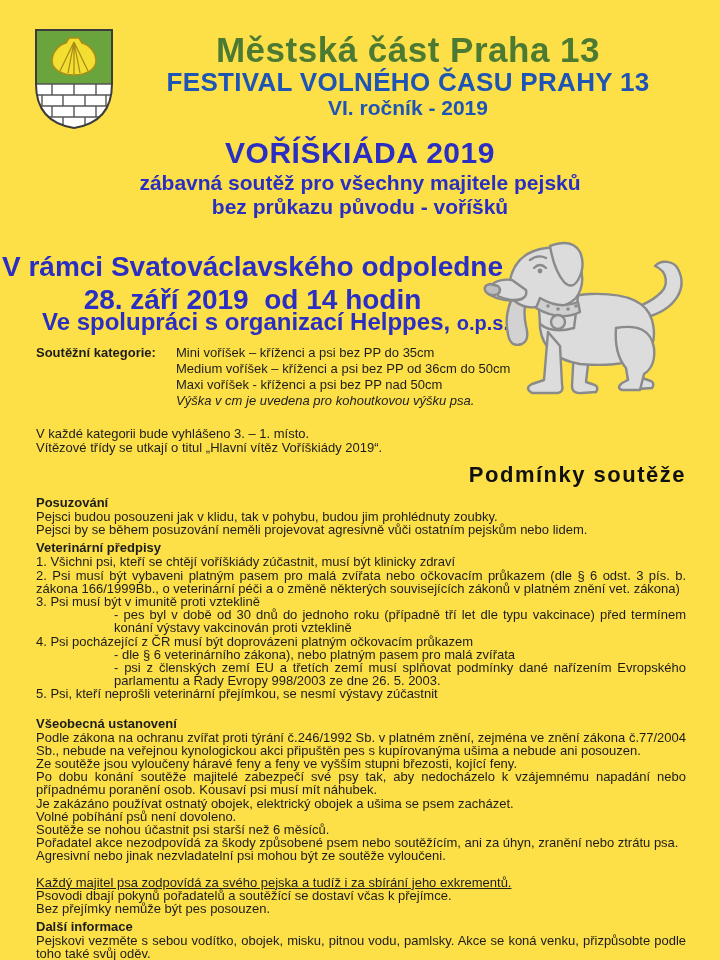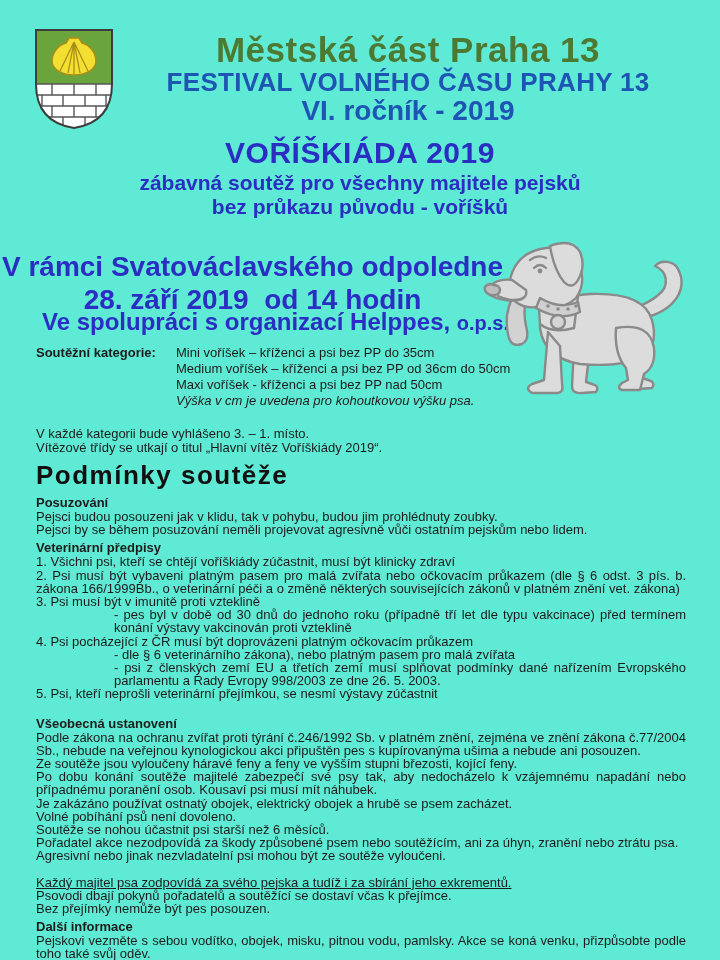--- a/index.html
+++ b/index.html
@@ -1,45 +1,45 @@
 <!DOCTYPE html>
 <html lang="cs" style="--green: #4d7a33; --festival_blue: #1e55b4; --deep_blue: #2a2ec2; --shield_green: #6aa43c; --shell_yellow: #f2df32; --dog_grey: #dcdcdc;"><head>
 <meta charset="utf-8">
 <style>
   html,body{margin:0;padding:0;background:#fff;}
   .page{
-    position:relative;width:720px;height:960px;background:#5eead4;overflow:hidden;
+    position:relative;width:720px;height:960px;background:#fde047;overflow:hidden;
     font-family:"Liberation Sans","DejaVu Sans",sans-serif;color:#1c1c1c;
   }
   
   .coat{position:absolute;left:30px;top:26px;width:88px;height:106px;}
   .header-text{position:absolute;left:118px;top:32px;width:580px;text-align:center;}
   .h-muni{font-size:35px;font-weight:bold;color:var(--green,#4d7a33);line-height:1.02;letter-spacing:.5px;}
   .h-fest{font-size:26px;font-weight:bold;color:var(--festival_blue,#1e55b4);line-height:1.08;letter-spacing:.3px;}
-  .h-edition{font-size:28px;font-weight:bold;color:var(--festival_blue,#1e55b4);line-height:1.1;}
+  .h-edition{font-size:21px;font-weight:bold;color:var(--festival_blue,#1e55b4);line-height:1.1;}
   
   .event-block{position:absolute;left:0;top:136px;width:720px;text-align:center;color:var(--deep_blue,#2a2ec2);}
   .e-title{font-size:30px;font-weight:bold;line-height:1.15;letter-spacing:.5px;}
   .e-sub{font-size:21px;font-weight:bold;line-height:1.15;}
   
   .occasion{position:absolute;left:0;top:250px;width:505px;text-align:center;color:var(--deep_blue,#2a2ec2);}
   .o-line{font-size:28px;font-weight:bold;line-height:1.18;white-space:pre-wrap;}
   .coop{position:absolute;left:42px;top:308px;width:520px;color:var(--deep_blue,#2a2ec2);
         font-size:24px;font-weight:bold;line-height:1.15;}
   .coop .suffix{font-size:20px;font-weight:bold;}
   .dog{position:absolute;left:478px;top:236px;width:234px;height:172px;}
   
   .flow{position:absolute;left:36px;top:345px;width:650px;font-size:13px;line-height:13.2px;}
   .cat-row{display:flex;}
   .cat-label{width:140px;font-weight:bold;line-height:16px;flex:none;}
   .cat-items div{line-height:16px;}
   .cat-note{font-style:italic;line-height:16px;}
   .awards{margin-top:18px;}
   .awards div{line-height:14px;}
-  .h2{font-size:26px;font-weight:bold;letter-spacing:1.5px;line-height:26px;margin:7px 0 7px;color:#111;}
+  .h2{font-size:22px;font-weight:bold;letter-spacing:1.5px;line-height:26px;margin:7px 0 7px;color:#111;text-align:right;}
   .sec{margin-bottom:3px;}
   .sec-title{font-weight:bold;line-height:15px;margin-top:4px;}
   .p{text-align:left;}
   .pj{text-align:justify;}
   .ind{margin-left:78px;}
   .gap8{height:8px;}
   .gap10{height:10px;}
   .underlined{text-decoration:underline;}
 </style>
 </head>
@@ -184,21 +184,21 @@
       <div class="p">5. Psi, kteří neprošli veterinární přejímkou, se nesmí výstavy zúčastnit</div>
     </div>
 
     <div class="gap8"></div>
 
     <div class="sec">
       <div class="sec-title">Všeobecná ustanovení</div>
       <div class="pj">Podle zákona na ochranu zvířat proti týrání č.246/1992 Sb. v platném znění, zejména ve znění zákona č.77/2004 Sb., nebude na veřejnou kynologickou akci připuštěn pes s kupírovanýma ušima a nebude ani posouzen.</div>
       <div class="p">Ze soutěže jsou vyloučeny háravé feny a feny ve vyšším stupni březosti, kojící feny.</div>
       <div class="pj">Po dobu konání soutěže majitelé zabezpečí své psy tak, aby nedocházelo k vzájemnému napadání nebo případnému poranění osob. Kousaví psi musí mít náhubek.</div>
-      <div class="p">Je zakázáno používat ostnatý obojek, elektrický obojek a hrubě se psem zacházet.</div>
+      <div class="p">Je zakázáno používat ostnatý obojek, elektrický obojek a ušima se psem zacházet.</div>
       <div class="p">Volné pobíhání psů není dovoleno.</div>
       <div class="p">Soutěže se nohou účastnit psi starší než 6 měsíců.</div>
       <div class="pj">Pořadatel akce nezodpovídá za škody způsobené psem nebo soutěžícím, ani za úhyn, zranění nebo ztrátu psa.</div>
       <div class="p">Agresivní nebo jinak nezvladatelní psi mohou být ze soutěže vyloučeni.</div>
     </div>
 
     <div class="gap10"></div>
 
     <div class="sec">
       <div class="p underlined">Každý majitel psa zodpovídá za svého pejska a tudíž i za sbírání jeho exkrementů.</div>

